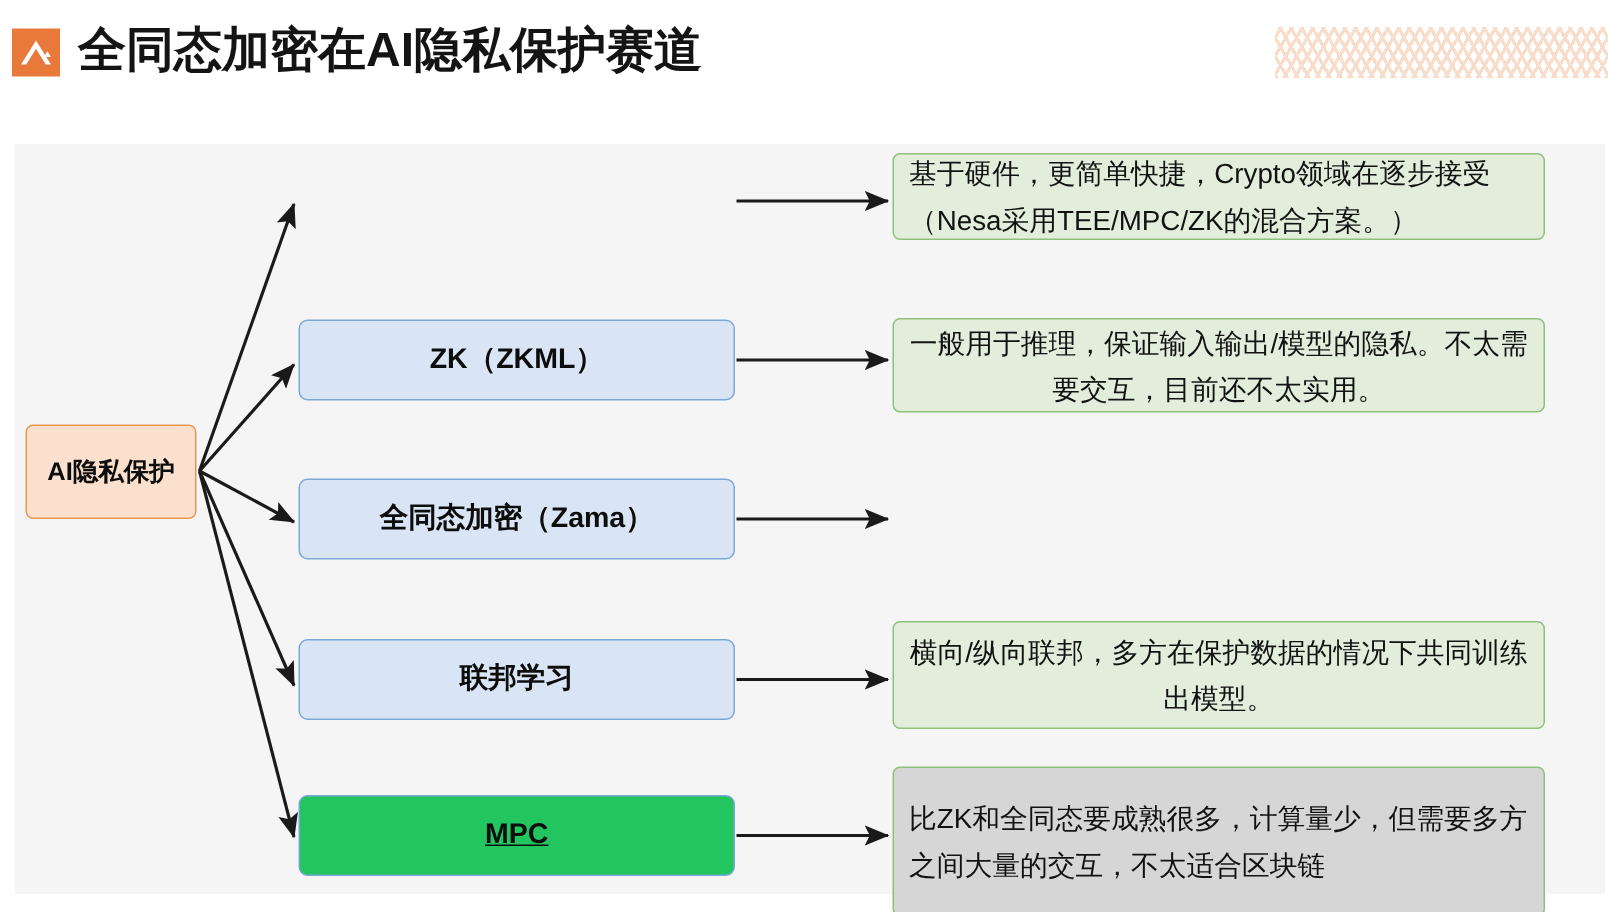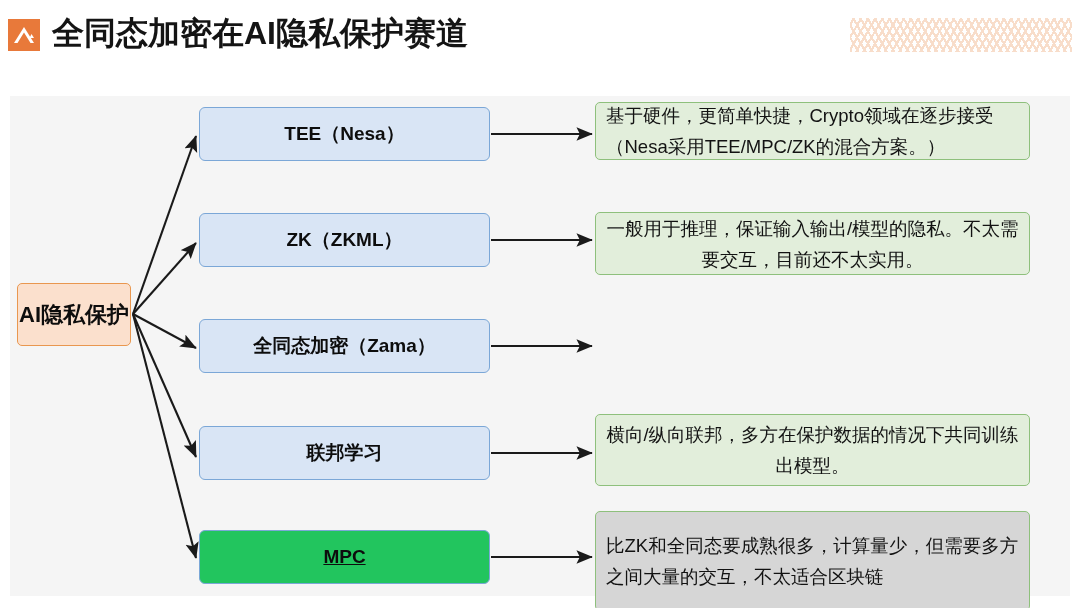--- a/index.html
+++ b/index.html
@@ -39,21 +39,21 @@
 
   
   .node{
     position:absolute;box-sizing:border-box;
     display:flex;align-items:center;justify-content:center;
     text-align:center;color:#0d0d0d;
   }
   .root-node{
     left:17px;top:283px;width:114px;height:63px;
     background:#fbe0cd;border:1.4px solid #e9974f;border-radius:5px;
-    font-size:22px;font-weight:bold;line-height:22px;
+    font-size:17px;font-weight:bold;line-height:22px;
   }
   .mid-node{
     left:199px;width:291px;height:54px;border-radius:6px;
     border:1.4px solid #7ba7d7;background:#d9e5f5;
     font-size:19px;font-weight:bold;line-height:26px;
   }
   .mid-node.m1{top:107px;}
   .mid-node.m2{top:213px;}
   .mid-node.m3{top:319px;}
   .mid-node.m4{top:426px;}
@@ -113,23 +113,20 @@
       <line x1="491" y1="346" x2="592" y2="346"></line>
       <line x1="491" y1="453" x2="592" y2="453"></line>
       <line x1="491" y1="557" x2="592" y2="557"></line>
     </g>
   </svg>
 
   <div class="node root-node">
     <span>AI隐私保护</span>
   </div>
 
-  <div class="node mid-node m1">
-    <span>TEE（Nesa）</span>
-  </div>
   <div class="node mid-node m2">
     <span>ZK（ZKML）</span>
   </div>
   <div class="node mid-node m3">
     <span>全同态加密（Zama）</span>
   </div>
   <div class="node mid-node m4">
     <span>联邦学习</span>
   </div>
   <div class="node mid-node m5">

